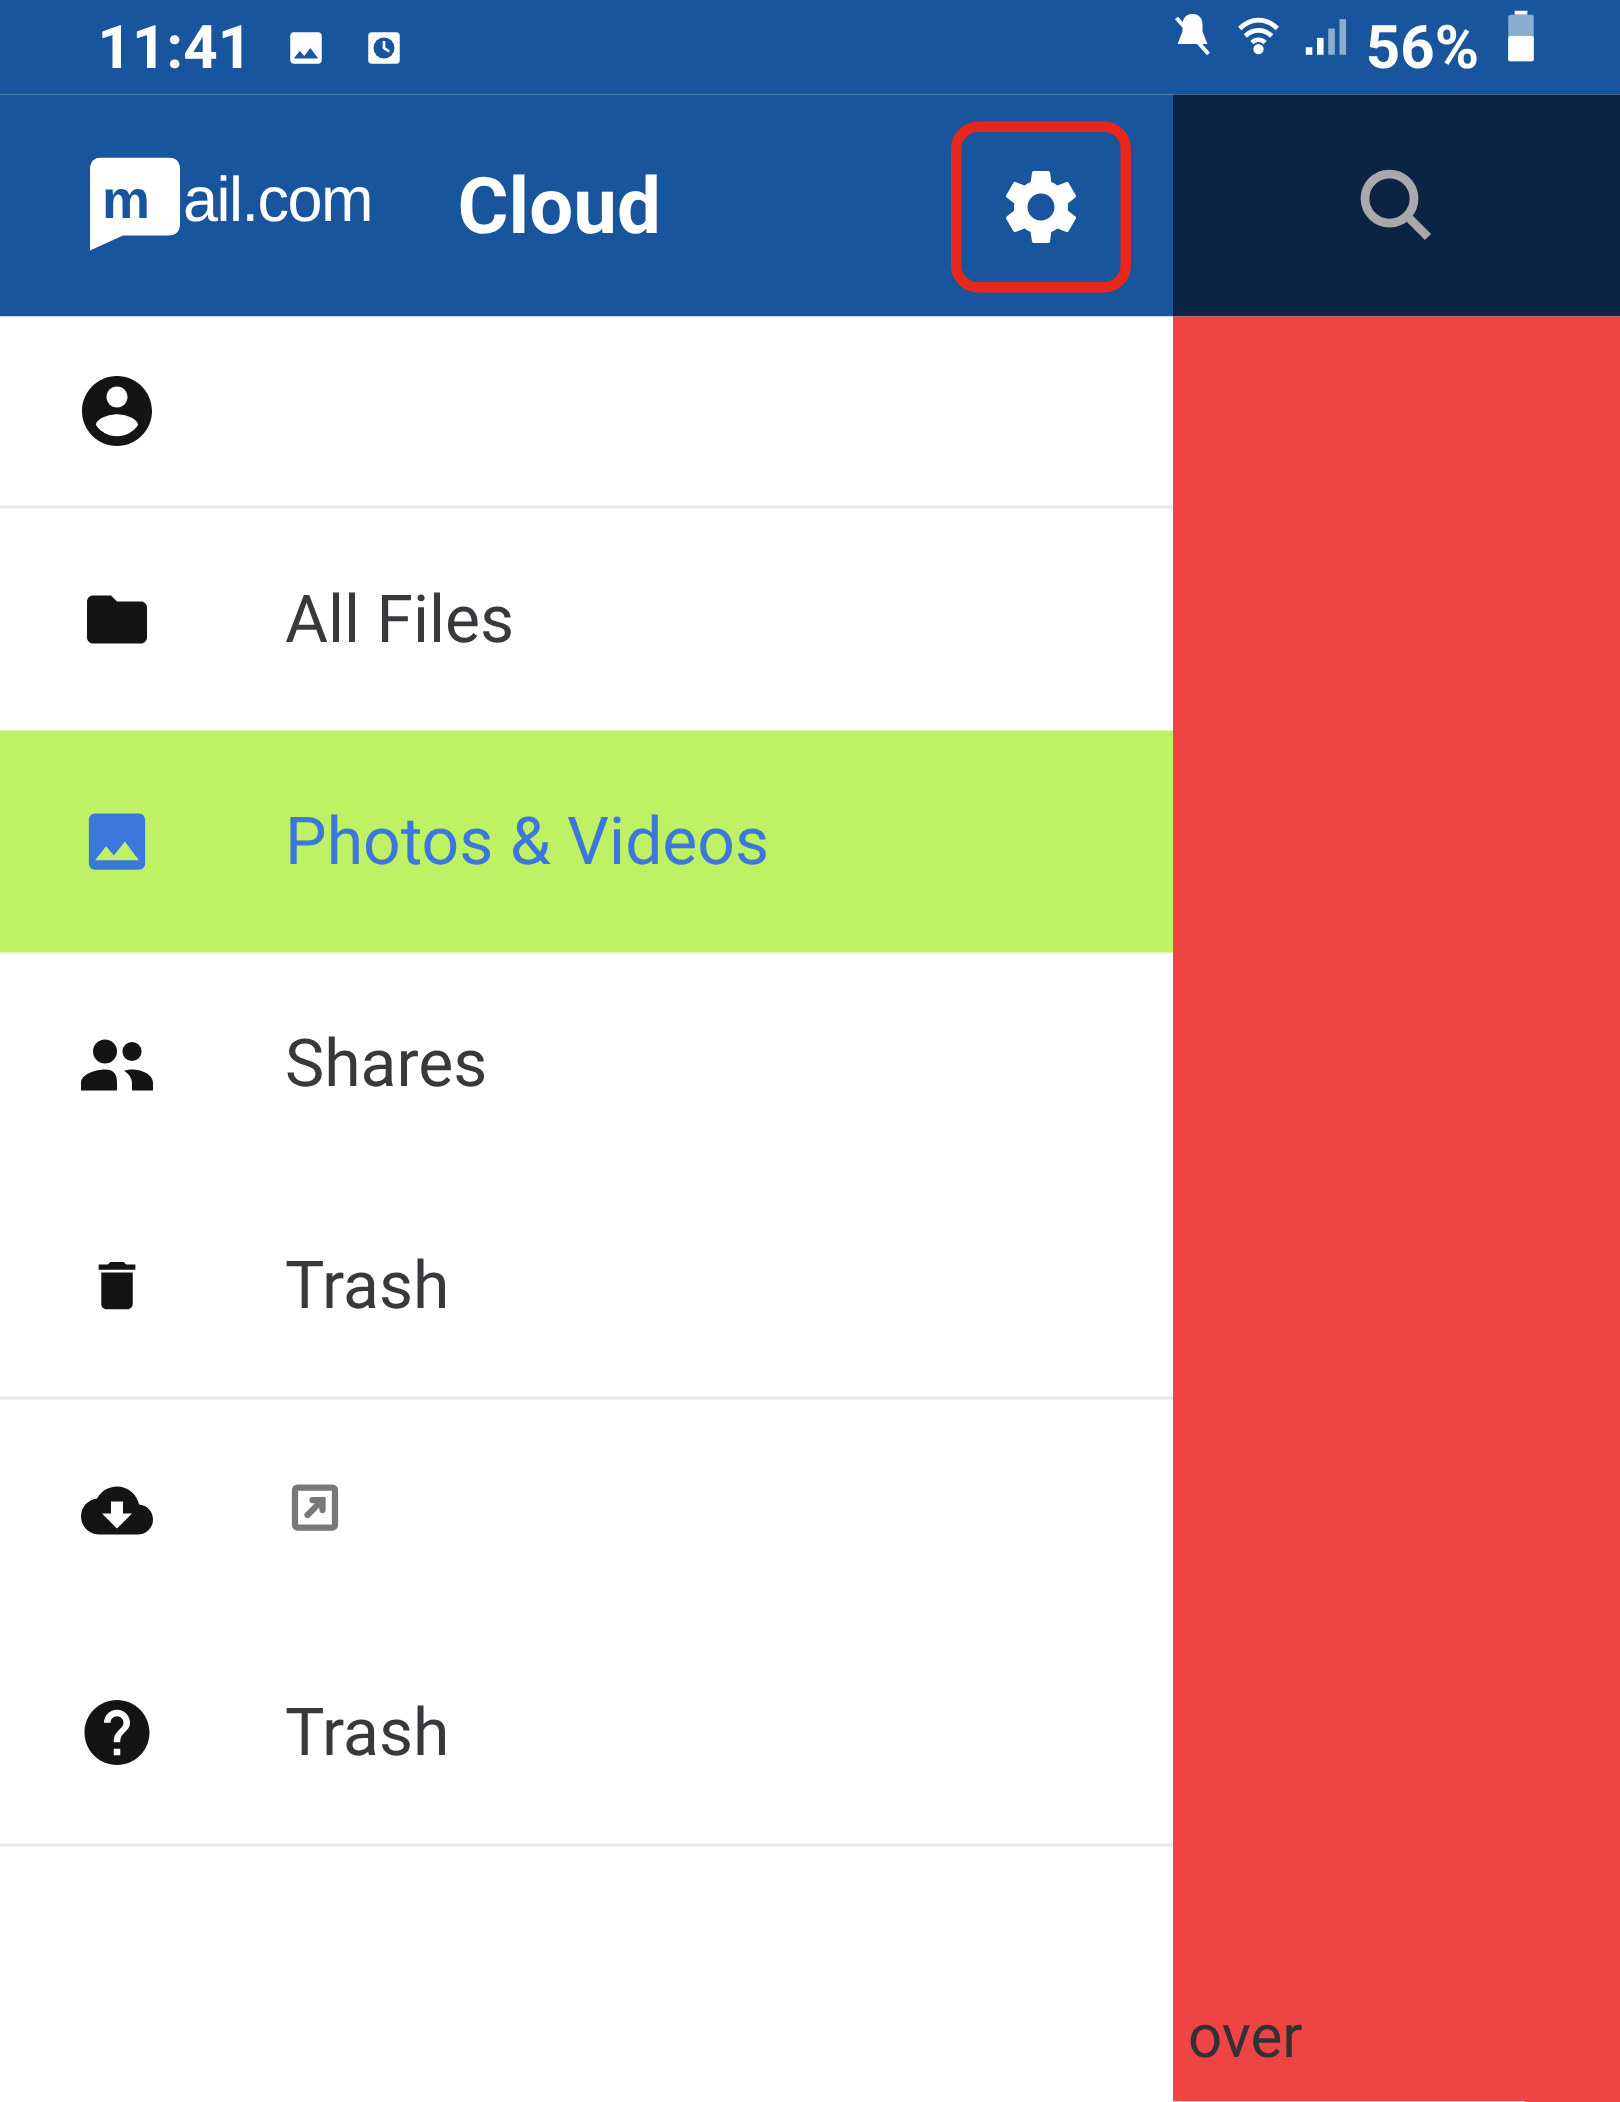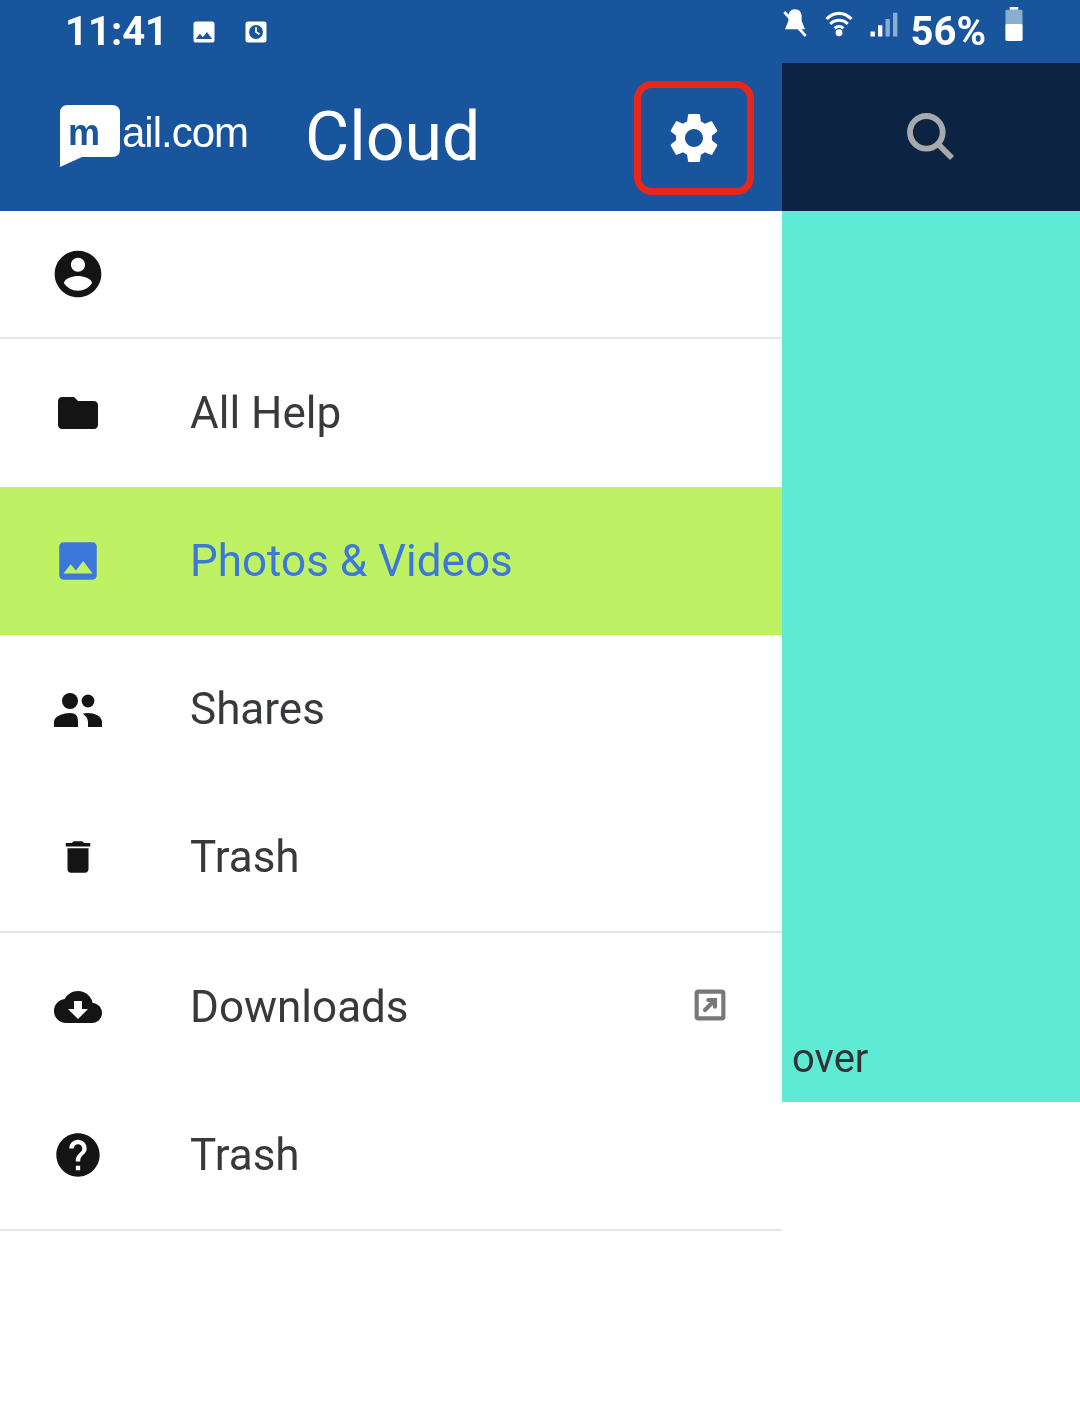--- a/index.html
+++ b/index.html
@@ -49,22 +49,22 @@
       padding-left: 60px;
       position: relative;
     }
     .logo-container {
       display: flex;
       align-items: center;
       gap: 25px;
     }
     .logo-subtitle {
       color: #ffffff;
-      font-size: 68px;
-      font-weight: 400;
+      font-size: 52px;
+      font-weight: 700;
     }
     .settings-btn {
       position: absolute;
       right: 28px;
       top: 18px;
       width: 120px;
       height: 114px;
       border: 7px solid #e8271c;
       border-radius: 18px;
       display: flex;
@@ -127,22 +127,22 @@
     .section-divider {
       height: 2px;
       background: #e5e5e5;
       width: 100%;
     }
     .scrim {
       position: absolute;
       left: 782px;
       top: 211px;
       width: 298px;
-      height: 891px;
-      background: #5eead4;
+      height: 1190px;
+      background: #ef4444;
       padding-left: 21px;
     }
     .scrim-text {
       position: absolute;
       bottom: 20px;
       left: 10px;
       font-size: 40px;
       color: #323234;
     }
     svg { display: block; }
@@ -234,21 +234,21 @@
         </svg>
     </span>
   </div>
 
   <div class="nav-item">
     <span class="nav-icon">
       <svg width="56" height="48" viewBox="0 0 24 24" fill="#141415">
           <path d="M10 4H4c-1.1 0-2 .9-2 2v12c0 1.1.9 2 2 2h16c1.1 0 2-.9 2-2V8c0-1.1-.9-2-2-2h-8l-2-2z"></path>
         </svg>
     </span>
-    <span class="nav-label">All Help</span>
+    <span class="nav-label">All Files</span>
   </div>
 
   <div class="nav-item selected">
     <span class="nav-icon">
       <svg width="50" height="50" viewBox="0 0 24 24" fill="#3c78db">
           <path d="M21 19V5c0-1.1-.9-2-2-2H5c-1.1 0-2 .9-2 2v14c0 1.1.9 2 2 2h14c1.1 0 2-.9 2-2zM8.5 13.5l2.5 3.01L14.5 12l4.5 6H5l3.5-4.5z"></path>
         </svg>
     </span>
     <span class="nav-label">Photos &amp; Videos</span>
   </div>
@@ -274,21 +274,20 @@
   </div>
 
   <div class="section-divider"></div>
 
   <div class="nav-item">
     <span class="nav-icon">
       <svg width="66" height="48" viewBox="0 0 24 24" fill="#141415">
           <path d="M19.35 10.04C18.67 6.59 15.64 4 12 4 9.11 4 6.6 5.64 5.35 8.04 2.34 8.36 0 10.91 0 14c0 3.31 2.69 6 6 6h13c2.76 0 5-2.24 5-5 0-2.64-2.05-4.78-4.65-4.96zM17 13l-5 5-5-5h3V9h4v4h3z"></path>
         </svg>
     </span>
-    <span class="nav-label">Downloads</span>
     <span class="nav-trailing">
       <svg width="40" height="40" viewBox="0 0 24 24" fill="none" stroke="#787879" stroke-width="2.5">
           <rect x="4" y="4" width="16" height="16" rx="1"></rect>
           <path d="M9 15l6-6M11 9h4v4" stroke-linecap="round"></path>
         </svg>
     </span>
   </div>
 
   <div class="nav-item">
     <span class="nav-icon">

